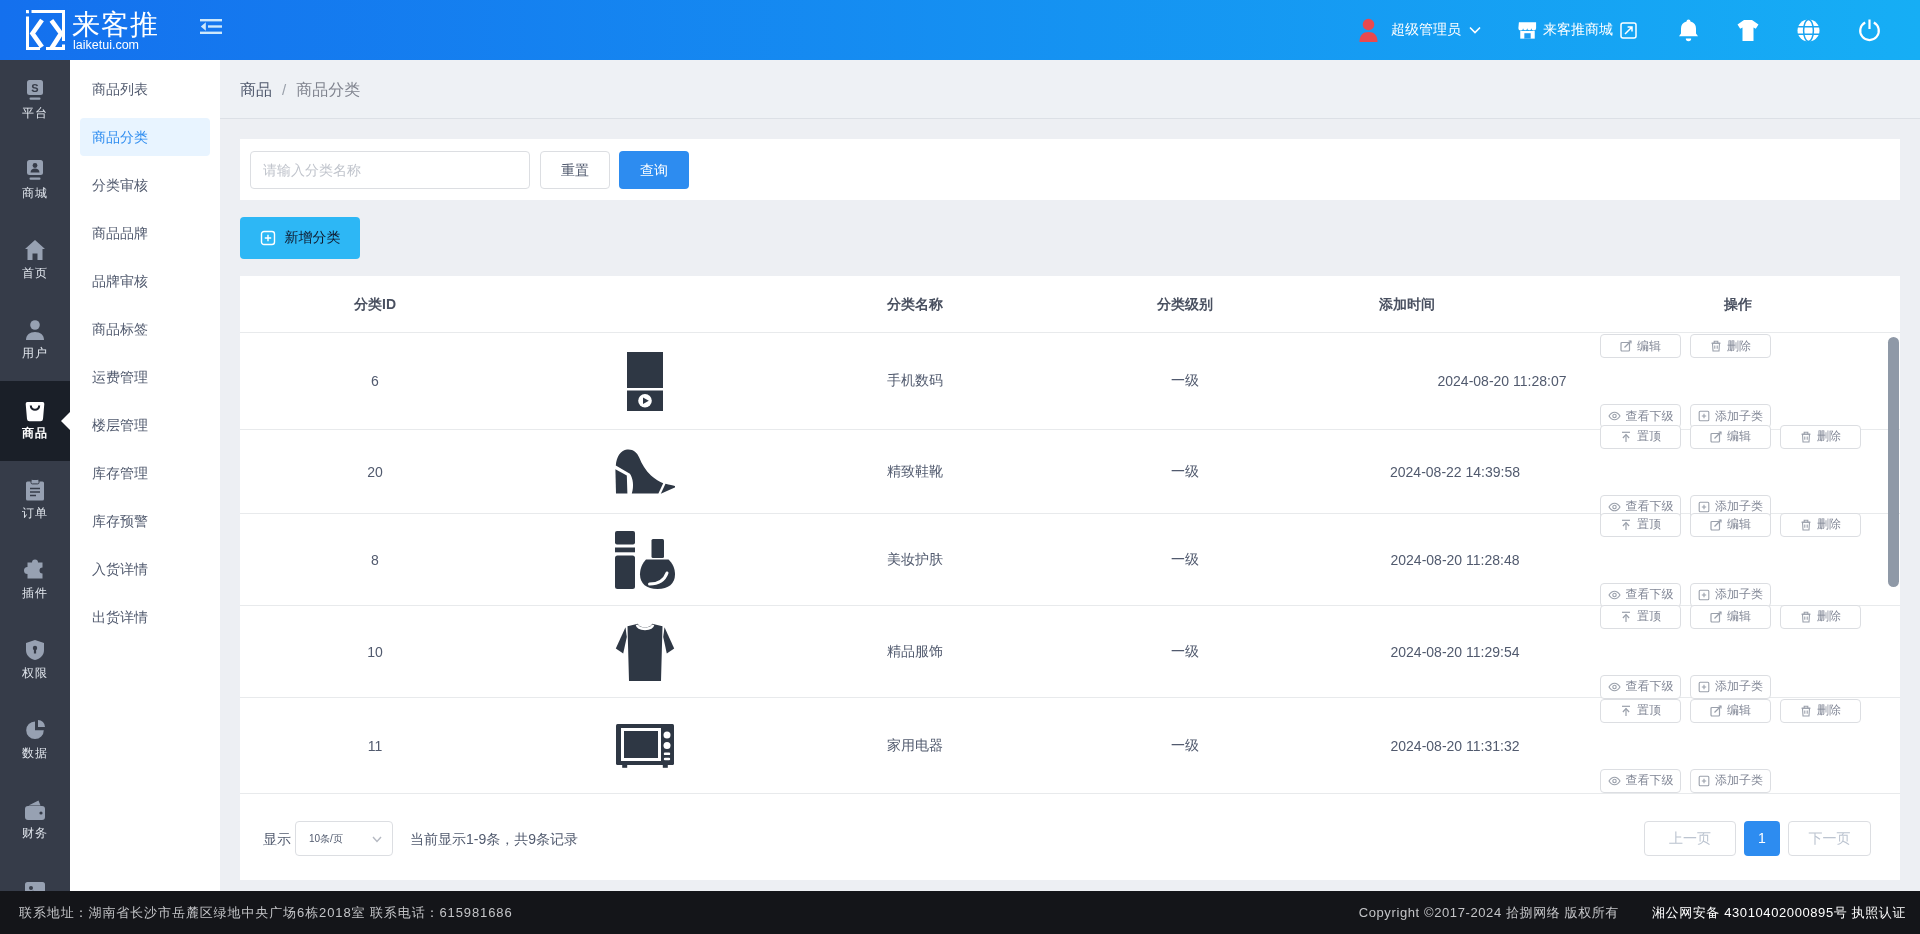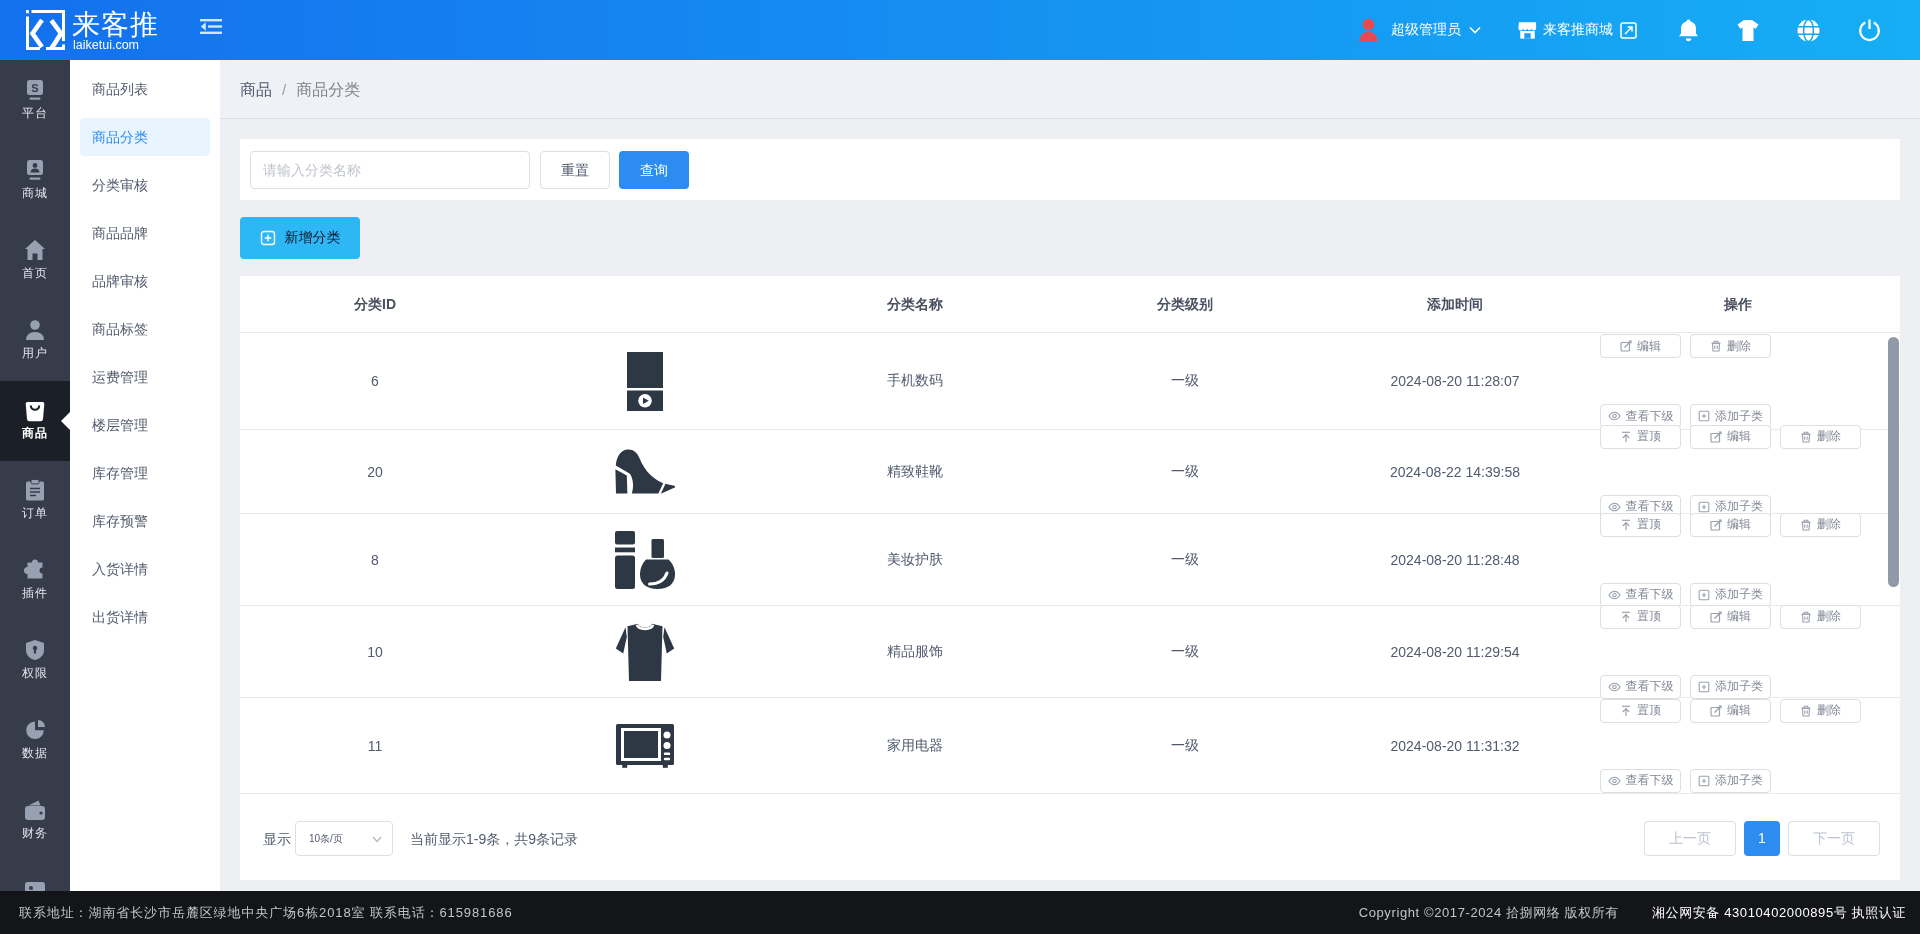--- a/index.html
+++ b/index.html
@@ -256,38 +256,38 @@
     </div>
     <div class="btn-add"><svg width="16" height="16" viewBox="0 0 16 16" fill="none" stroke="#fff" stroke-width="1.4">
           <rect x="1.5" y="1.5" width="13" height="13" rx="2.5"></rect>
           <path d="M8 4.8v6.4M4.8 8h6.4"></path>
         </svg>新增分类</div>
     <div class="tablecard">
       <div class="thead">
         <div class="th" style="left:0;width:270px;">分类ID</div>
         <div class="th" style="left:540px;width:270px;">分类名称</div>
         <div class="th" style="left:810px;width:270px;">分类级别</div>
-        <div class="th" style="left:1080px;width:270px;">添加时间</div>
+        <div class="th" style="left:1032px;width:270px;">添加时间</div>
         <div class="th" style="left:1350px;width:296px;">操作</div>
       </div>
       <div id="tbody">
 
         <div class="trow" style="top:57px;height:97px;">
           <div class="td" style="left:0;width:270px;">6</div>
           <div class="td" style="left:270px;width:270px;">
             <svg width="36" height="59" viewBox="0 0 36 59" fill="#2e3744">
               <rect x="0" y="0" width="36" height="36"></rect>
               <rect x="0" y="38.5" width="36" height="20.5"></rect>
               <circle cx="18" cy="48.8" r="6.8" fill="#fff"></circle>
               <path d="M16 45.6 L21.8 48.8 L16 52 Z" fill="#2e3744"></path>
             </svg>
           </div>
           <div class="td" style="left:540px;width:270px;">手机数码</div>
           <div class="td" style="left:810px;width:270px;">一级</div>
-          <div class="td" style="left:1080px;width:270px;text-align:center;">2024-08-20 11:28:07</div>
+          <div class="td" style="left:1127px;width:270px;text-align:center;">2024-08-20 11:28:07</div>
           <div class="ops">
             <div class="opline">
               <div class="opbtn"><svg width="12" height="12" viewBox="0 0 12 12" fill="none" stroke="#9aa0ab" stroke-width="1.2">
                     <rect x="1" y="2.5" width="8.5" height="8.5" rx="1"></rect>
                     <path d="M4.5 7.5 L11 1"></path>
                     <path d="M8.6 1 H11 V3.4"></path>
                   </svg>编辑</div>
               <div class="opbtn"><svg width="12" height="12" viewBox="0 0 12 12" fill="none" stroke="#9aa0ab" stroke-width="1.1">
                     <path d="M1.5 3.2 H10.5"></path>
                     <path d="M4.2 3 V1.2 H7.8 V3"></path>
@@ -494,21 +494,21 @@
         </div>
       </div>
       <div class="pager">
         <div class="pgtxt1">显示</div>
         <div class="pgsel">10条/页<svg style="position:absolute;right:10px;top:14px;" width="10" height="7" viewBox="0 0 10 7" fill="none" stroke="#b5b9c2" stroke-width="1.4">
               <path d="M1 1 L5 5.5 L9 1"></path>
             </svg></div>
         <div class="pgtxt2">当前显示1-9条，共9条记录</div>
         <div class="pgbtn" style="left:1404px;width:92px;">上一页</div>
         <div class="pgcur" style="left:1504px;">1</div>
-        <div class="pgbtn" style="left:1548px;width:92px;">下一页</div>
+        <div class="pgbtn" style="left:1548px;width:83px;">下一页</div>
       </div>
     </div>
     <div class="sbthumb"></div>
   </div>
 
   <div class="footer">
     <div class="f-left">联系地址：湖南省长沙市岳麓区绿地中央广场6栋2018室 联系电话：615981686</div>
     <div class="f-right">Copyright ©2017-2024 拾捌网络 版权所有<span class="cw">湘公网安备 43010402000895号 执照认证</span></div>
   </div>
 </div>

